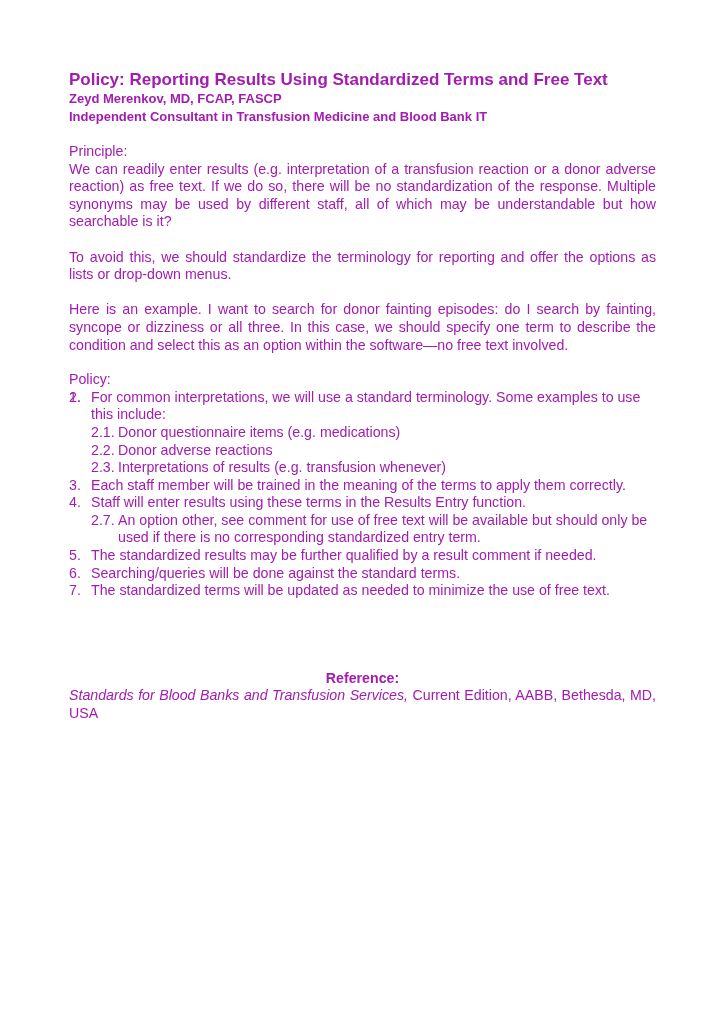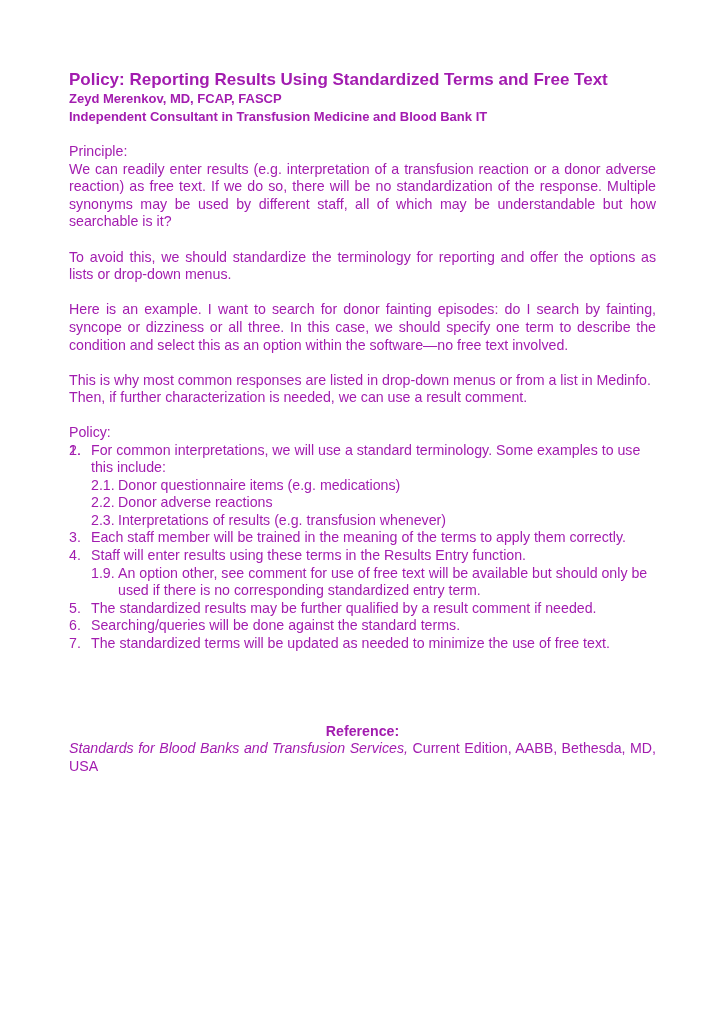--- a/index.html
+++ b/index.html
@@ -29,21 +29,20 @@
 
 <div class="page">
   <div class="title">Policy:  Reporting Results Using Standardized Terms and Free Text</div>
   <div class="subtitle">Zeyd Merenkov, MD, FCAP, FASCP</div>
   <div class="subtitle">Independent Consultant in Transfusion Medicine and Blood Bank IT</div>
 
   <div class="h">Principle:</div>
   <p>We can readily enter results (e.g. interpretation of a transfusion reaction or a donor adverse reaction) as free text.  If we do so, there will be no standardization of the response.  Multiple synonyms may be used by different staff, all of which may be understandable but how searchable is it?</p>
   <p class="para-gap">To avoid this, we should standardize the terminology for reporting and offer the options as lists or drop-down menus.</p>
   <p class="para-gap">Here is an example.  I want to search for donor fainting episodes:  do I search by fainting, syncope or dizziness or all three.  In this case, we should specify one term to describe the condition and select this as an option within the software—no free text involved.</p>
-  <p class="para-gap" style="text-align:left">This is why most common responses are listed in drop-down menus or from a list in Medinfo. Then, if further characterization is needed, we can use a result comment.</p>
 
   <div class="h">Policy:</div>
   <ol class="policy">
     <li>
       <span class="num">1.</span>
     </li>
     <li>
       <span class="num">2.</span>
       <span>For common interpretations, we will use a standard terminology.  Some examples to use this include:</span>
       <ol class="sub">
@@ -63,21 +62,21 @@
     </li>
     <li>
       <span class="num">3.</span>
       <span>Each staff member will be trained in the meaning of the terms to apply them correctly.</span>
     </li>
     <li>
       <span class="num">4.</span>
       <span>Staff will enter results using these terms in the Results Entry function.</span>
       <ol class="sub">
         <li>
-          <span class="num">1.9.</span>
+          <span class="num">2.7.</span>
           <span>An option </span><b>other, see comment</b><span> for use of free text will be available but should only be used if there is no corresponding standardized entry term.</span>
         </li>
       </ol>
     </li>
     <li>
       <span class="num">5.</span>
       <span>The standardized results may be further qualified by a result comment if needed.</span>
     </li>
     <li>
       <span class="num">6.</span>

